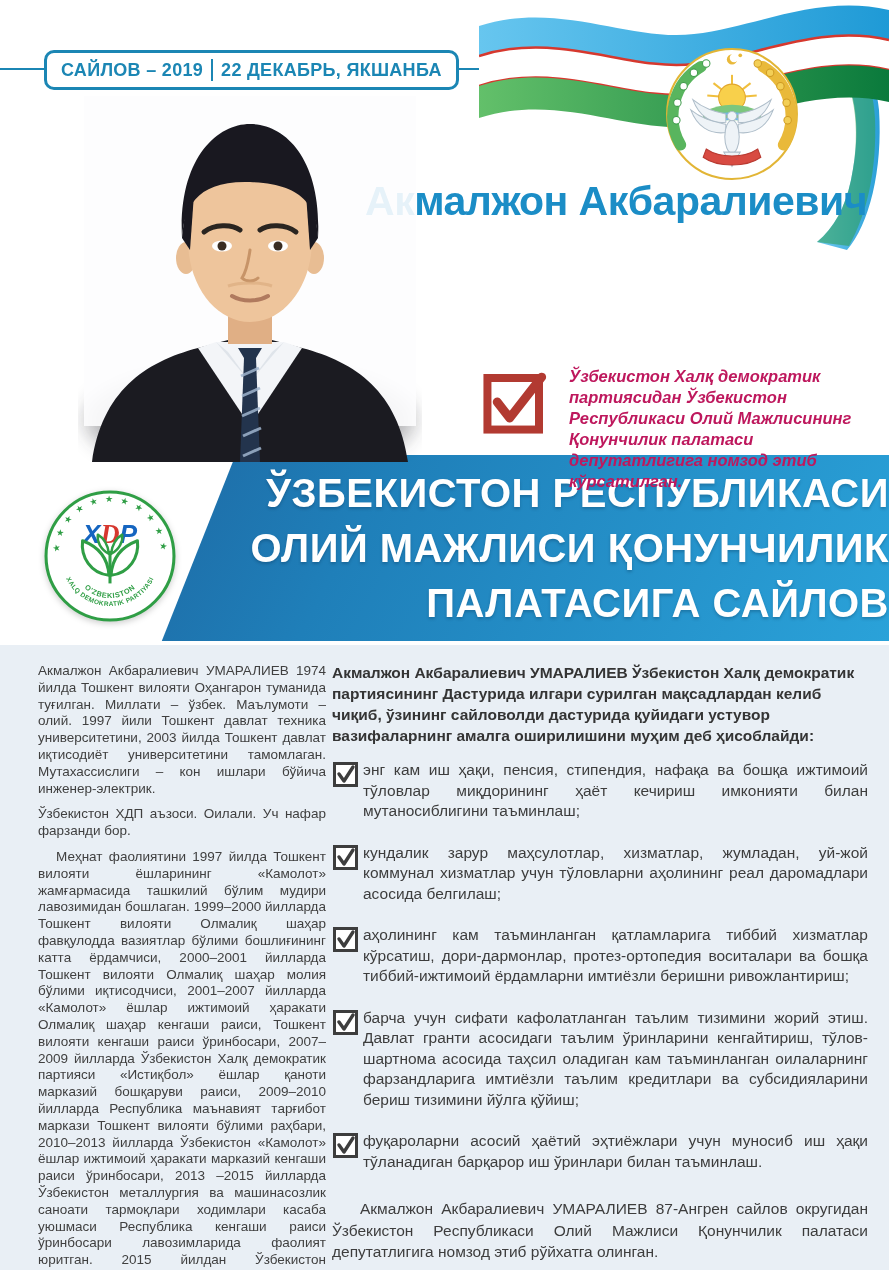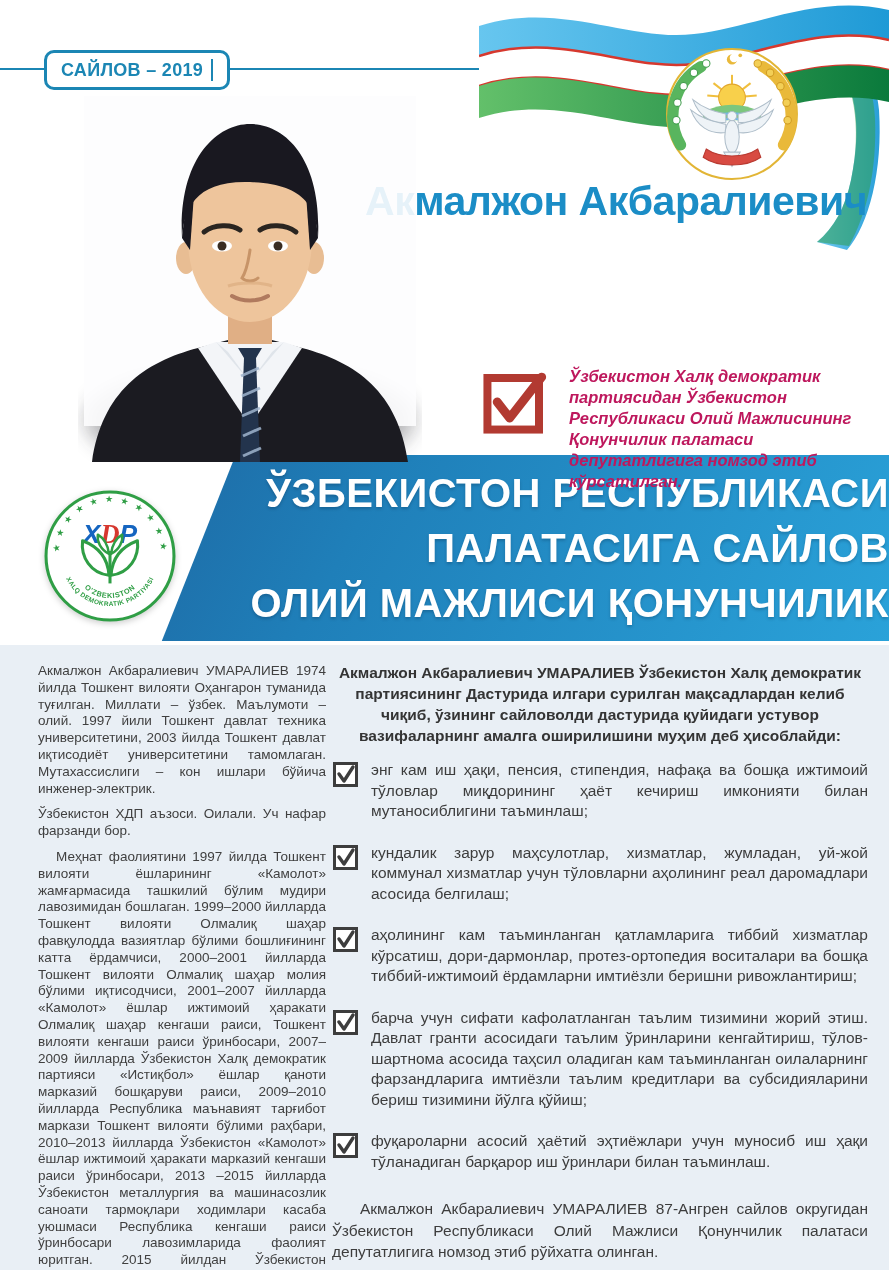--- a/index.html
+++ b/index.html
@@ -54,36 +54,37 @@
   .party-logo{position:absolute;left:44px;top:490px;width:132px;height:132px;z-index:5;filter:drop-shadow(0 2px 3px rgba(0,0,0,.2));}
   
   .body-panel{position:absolute;left:0;top:645px;width:889px;height:625px;background:#e9eff5;z-index:1;}
   .bio-col{
     position:absolute;left:38px;top:663px;width:288px;z-index:2;
     color:#404040;font-size:13.5px;line-height:16.8px;text-align:justify;
   }
   .bio-col p{margin:0 0 9px 0;}
   .bio-col p.indent{text-indent:18px;}
   .prog-col{position:absolute;left:332px;top:662px;width:536px;z-index:2;color:#3d3d3d;}
-  .prog-intro{font-weight:bold;font-size:15.5px;line-height:21px;text-align:center;color:#343434;margin:0 0 14px 0;}
+  .prog-intro{font-weight:bold;font-size:15.5px;line-height:21px;color:#343434;margin:0 0 14px 0;}
   .prog-list{list-style:none;margin:0;padding:0;}
-  .prog-list li{display:flex;gap:12px;margin:0 0 21px 0;}
+  .prog-list li{display:flex;gap:4px;margin:0 0 21px 0;}
   .prog-list .icheck{flex:0 0 27px;height:27px;margin-top:1px;}
   .prog-list .itext{font-size:15.5px;line-height:20.5px;text-align:justify;}
   .prog-closing{font-size:15.5px;line-height:21.5px;text-align:justify;text-indent:28px;margin:26px 0 0 0;}
 </style>
 </head>
 <body>
 
 <div class="poster">
 
   <div class="top-rule"></div>
   <div class="badge">
     <span class="bl">САЙЛОВ – 2019</span>
     <span class="bdiv"></span>
+    <span class="bl">22 ДЕКАБРЬ, ЯКШАНБА</span>
   </div>
 
   <svg class="ribbon" viewBox="0 0 410 250">
     <defs>
       <linearGradient id="gGreen" x1="0" y1="0" x2="1" y2="0">
         <stop offset="0" stop-color="#63c06a"></stop>
           <stop offset="1" stop-color="#0a7a3c"></stop>
       </linearGradient>
       <linearGradient id="gBlue" x1="0" y1="0" x2="1" y2="0">
         <stop offset="0" stop-color="#67c6ef"></stop>
@@ -199,22 +200,22 @@
   <div class="note">
     <svg class="ncheck" viewBox="0 0 72 72">
       <rect x="5" y="9" width="58" height="58" fill="#ffffff" stroke="#b23a31" stroke-width="9"></rect>
       <path d="M16,36 L30,54 L66,8" fill="none" stroke="#b23a31" stroke-width="10" stroke-linecap="round" stroke-linejoin="round"></path>
     </svg>
     <div class="ntext">Ўзбекистон Халқ демократик партиясидан Ўзбекистон Республикаси Олий Мажлисининг Қонунчилик палатаси депутатлигига номзод этиб кўрсатилган.</div>
   </div>
 
   <div class="title-banner">
     <div class="tl">ЎЗБЕКИСТОН РЕСПУБЛИКАСИ</div>
+    <div class="tl">ОЛИЙ МАЖЛИСИ ҚОНУНЧИЛИК</div>
     <div class="tl">ПАЛАТАСИГА САЙЛОВ</div>
-    <div class="tl">ОЛИЙ МАЖЛИСИ ҚОНУНЧИЛИК</div>
   </div>
 
   <svg class="party-logo" viewBox="0 0 130 130">
     <defs>
       <path id="arcS" d="M16,72 A50,50 0 1 1 114,72"></path>
       <path id="arcT" d="M31,84 A37,37 0 0 0 99,84"></path>
       <path id="arcB" d="M19,80 A48,48 0 0 0 111,80"></path>
     </defs>
     <circle cx="65" cy="65" r="63" fill="#ffffff" stroke="#2f9e45" stroke-width="3"></circle>
     <text font-size="9" fill="#2f9e45" letter-spacing="2">

